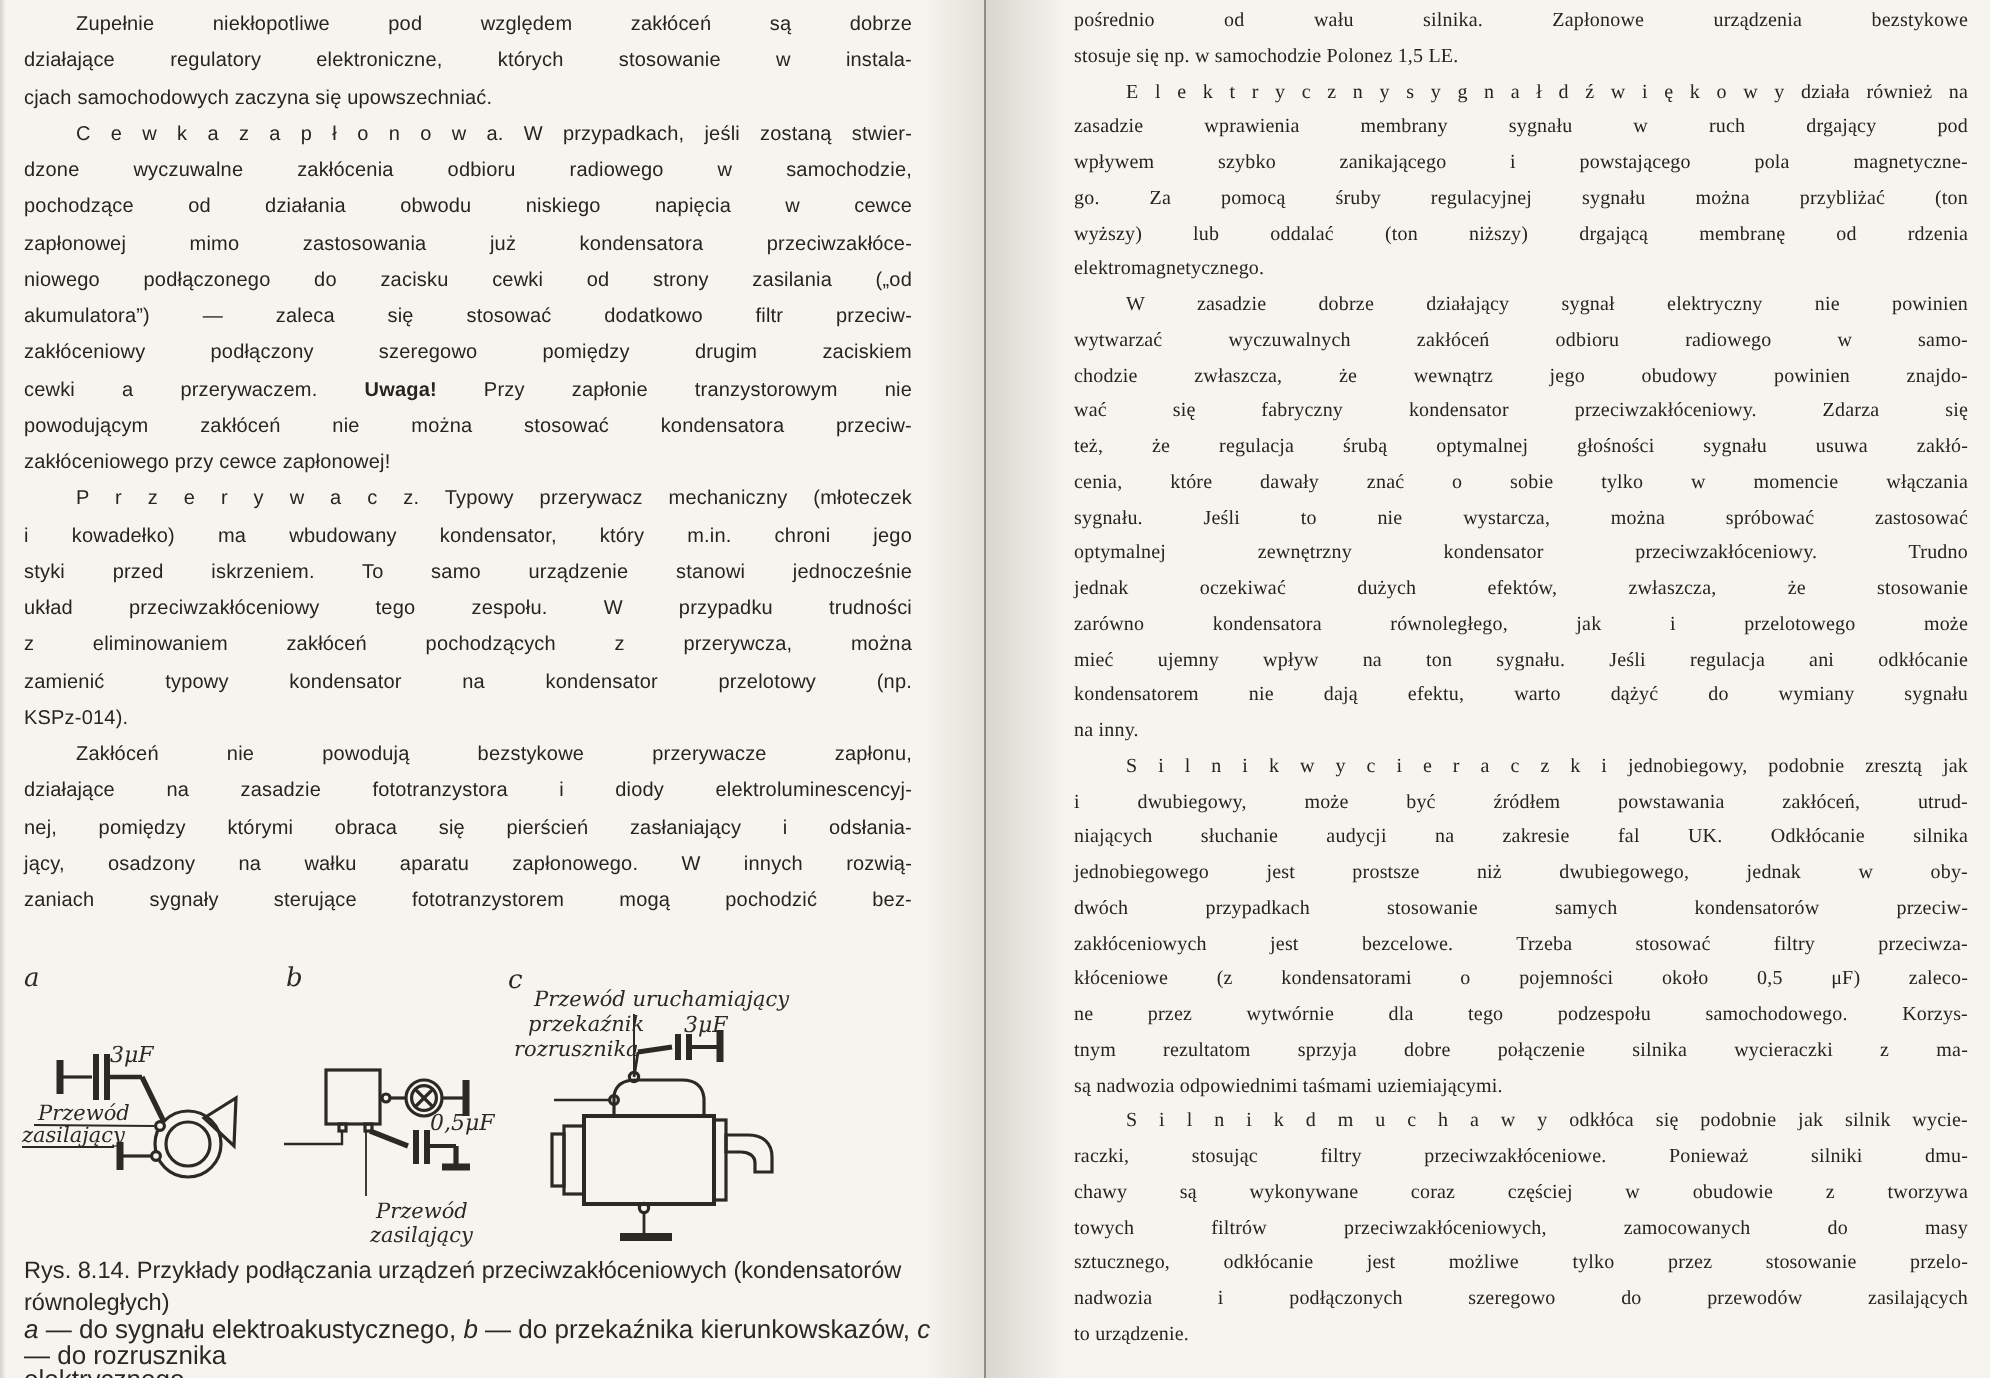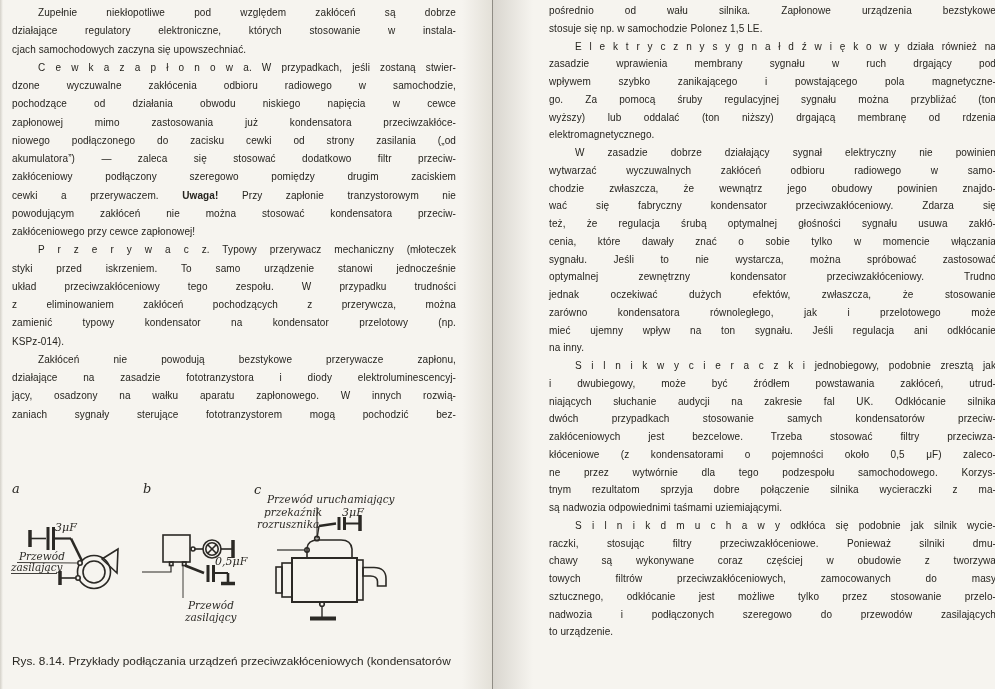--- a/index.html
+++ b/index.html
@@ -25,37 +25,37 @@
   .gutter-shadow-right{
     position:absolute;left:493px;top:0;width:40px;height:689px;
     background:linear-gradient(to right,#d9d6cf,rgba(246,244,239,0));
   }
   .col{
     position:absolute;
     font-size:10px;
     letter-spacing:0.1px;
   }
   .col.left{left:12px;top:4px;width:444px;--lh:18.25px;}
-  .col.right{left:549px;top:2px;width:447px;--lh:17.75px;}
+  .col.right{left:537px;top:2px;width:447px;font-family:Liberation Serif, serif;--lh:17.75px;}
   .jline{
     line-height:var(--lh);
     text-align:justify;
     text-align-last:justify;
     white-space:nowrap;
   }
   .jline.plast{text-align-last:left;}
   .jline.ind{text-indent:26px;}
   .figure{
     position:absolute;left:5px;top:477px;width:475px;height:152px;
   }
   .figure svg{display:block;}
   .caption{
     position:absolute;left:12px;top:628px;width:462px;
   }
-  .cap-title{font-size:11.8px;line-height:15.5px;color:#2a2823;margin-top:26px;}
+  .cap-title{font-size:11.8px;line-height:15.5px;color:#2a2823;}
   .cap-sub{font-size:13px;line-height:12.5px;color:#2a2823;}
   .figtext{font-family:"DejaVu Serif", serif;font-style:italic;fill:#2b2925;}
 </style>
 </head>
 <body>
 
 <div class="page-edge-left"></div>
 
 <div class="col left">
     <div class="jline ind">Zupełnie niekłopotliwe pod względem zakłóceń są dobrze</div>
@@ -65,27 +65,29 @@
     <div class="jline">dzone wyczuwalne zakłócenia odbioru radiowego w samochodzie,</div>
     <div class="jline">pochodzące od działania obwodu niskiego napięcia w cewce</div>
     <div class="jline">zapłonowej mimo zastosowania już kondensatora przeciwzakłóce-</div>
     <div class="jline">niowego podłączonego do zacisku cewki od strony zasilania („od</div>
     <div class="jline">akumulatora”) — zaleca się stosować dodatkowo filtr przeciw-</div>
     <div class="jline">zakłóceniowy podłączony szeregowo pomiędzy drugim zaciskiem</div>
     <div class="jline">cewki a przerywaczem. <b>Uwaga!</b> Przy zapłonie tranzystorowym nie</div>
     <div class="jline">powodującym zakłóceń nie można stosować kondensatora przeciw-</div>
     <div class="jline plast">zakłóceniowego przy cewce zapłonowej!</div>
     <div class="jline ind">P r z e r y w a c z. Typowy przerywacz mechaniczny (młoteczek</div>
+    <div class="jline">i kowadełko) ma wbudowany kondensator, który m.in. chroni jego</div>
     <div class="jline">styki przed iskrzeniem. To samo urządzenie stanowi jednocześnie</div>
     <div class="jline">układ przeciwzakłóceniowy tego zespołu. W przypadku trudności</div>
     <div class="jline">z eliminowaniem zakłóceń pochodzących z przerywcza, można</div>
     <div class="jline">zamienić typowy kondensator na kondensator przelotowy (np.</div>
     <div class="jline plast">KSPz-014).</div>
     <div class="jline ind">Zakłóceń nie powodują bezstykowe przerywacze zapłonu,</div>
     <div class="jline">działające na zasadzie fototranzystora i diody elektroluminescencyj-</div>
+    <div class="jline">nej, pomiędzy którymi obraca się pierścień zasłaniający i odsłania-</div>
     <div class="jline">jący, osadzony na wałku aparatu zapłonowego. W innych rozwią-</div>
     <div class="jline">zaniach sygnały sterujące fototranzystorem mogą pochodzić bez-</div>
   </div>
 
 <div class="col right">
     <div class="jline">pośrednio od wału silnika. Zapłonowe urządzenia bezstykowe</div>
     <div class="jline plast">stosuje się np. w samochodzie Polonez 1,5 LE.</div>
     <div class="jline ind">E l e k t r y c z n y  s y g n a ł  d ź w i ę k o w y działa również na</div>
     <div class="jline">zasadzie wprawienia membrany sygnału w ruch drgający pod</div>
     <div class="jline">wpływem szybko zanikającego i powstającego pola magnetyczne-</div>
@@ -96,24 +98,26 @@
     <div class="jline">wytwarzać wyczuwalnych zakłóceń odbioru radiowego w samo-</div>
     <div class="jline">chodzie zwłaszcza, że wewnątrz jego obudowy powinien znajdo-</div>
     <div class="jline">wać się fabryczny kondensator przeciwzakłóceniowy. Zdarza się</div>
     <div class="jline">też, że regulacja śrubą optymalnej głośności sygnału usuwa zakłó-</div>
     <div class="jline">cenia, które dawały znać o sobie tylko w momencie włączania</div>
     <div class="jline">sygnału. Jeśli to nie wystarcza, można spróbować zastosować</div>
     <div class="jline">optymalnej zewnętrzny kondensator przeciwzakłóceniowy. Trudno</div>
     <div class="jline">jednak oczekiwać dużych efektów, zwłaszcza, że stosowanie</div>
     <div class="jline">zarówno kondensatora równoległego, jak i przelotowego może</div>
     <div class="jline">mieć ujemny wpływ na ton sygnału. Jeśli regulacja ani odkłócanie</div>
+    <div class="jline">kondensatorem nie dają efektu, warto dążyć do wymiany sygnału</div>
     <div class="jline plast">na inny.</div>
     <div class="jline ind">S i l n i k  w y c i e r a c z k i jednobiegowy, podobnie zresztą jak</div>
     <div class="jline">i dwubiegowy, może być źródłem powstawania zakłóceń, utrud-</div>
     <div class="jline">niających słuchanie audycji na zakresie fal UK. Odkłócanie silnika</div>
+    <div class="jline">jednobiegowego jest prostsze niż dwubiegowego, jednak w oby-</div>
     <div class="jline">dwóch przypadkach stosowanie samych kondensatorów przeciw-</div>
     <div class="jline">zakłóceniowych jest bezcelowe. Trzeba stosować filtry przeciwza-</div>
     <div class="jline">kłóceniowe (z kondensatorami o pojemności około 0,5 μF) zaleco-</div>
     <div class="jline">ne przez wytwórnie dla tego podzespołu samochodowego. Korzys-</div>
     <div class="jline">tnym rezultatom sprzyja dobre połączenie silnika wycieraczki z ma-</div>
     <div class="jline plast">są nadwozia odpowiednimi taśmami uziemiającymi.</div>
     <div class="jline ind">S i l n i k  d m u c h a w y odkłóca się podobnie jak silnik wycie-</div>
     <div class="jline">raczki, stosując filtry przeciwzakłóceniowe. Ponieważ silniki dmu-</div>
     <div class="jline">chawy są wykonywane coraz częściej w obudowie z tworzywa</div>
     <div class="jline">towych filtrów przeciwzakłóceniowych, zamocowanych do masy</div>

